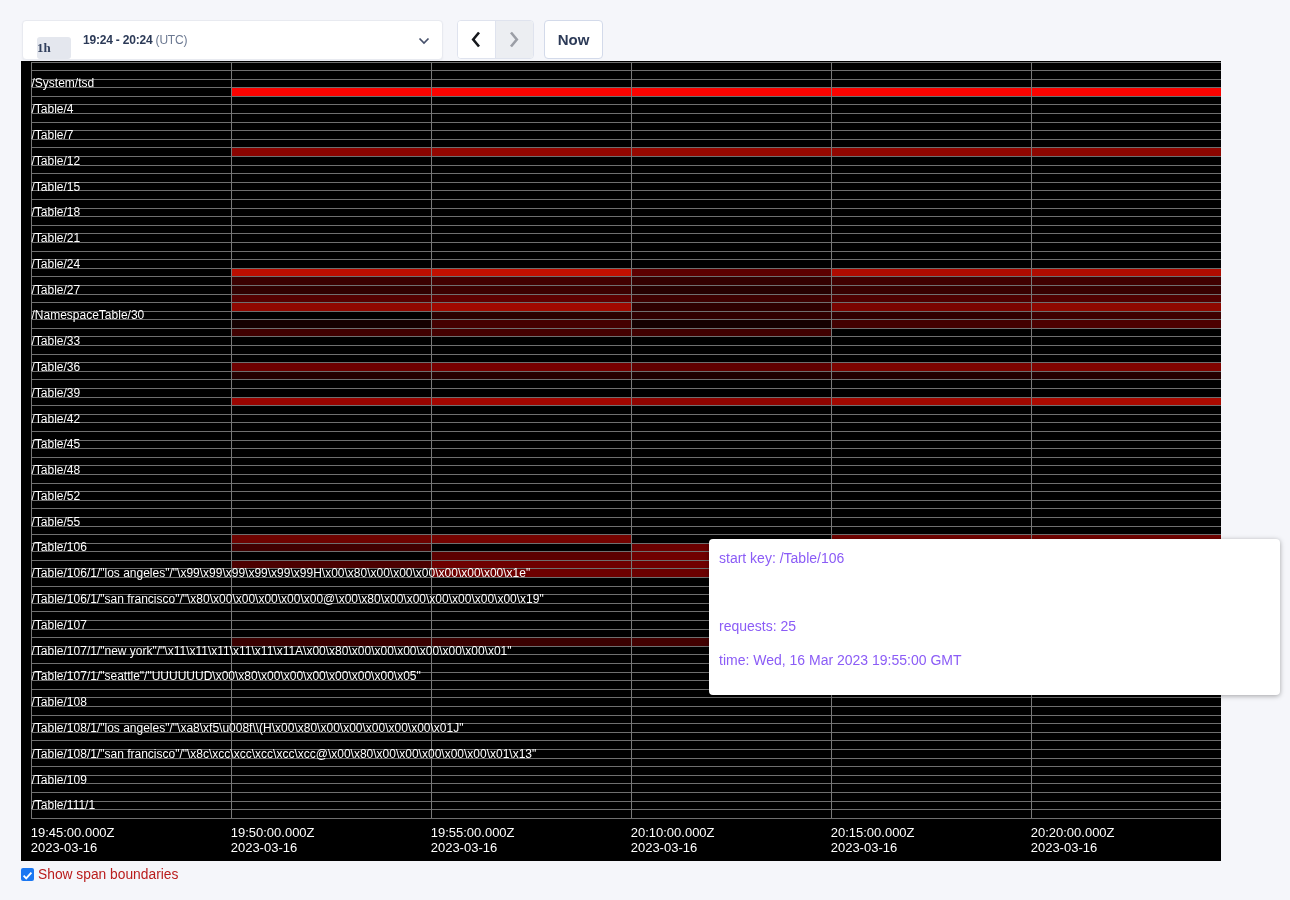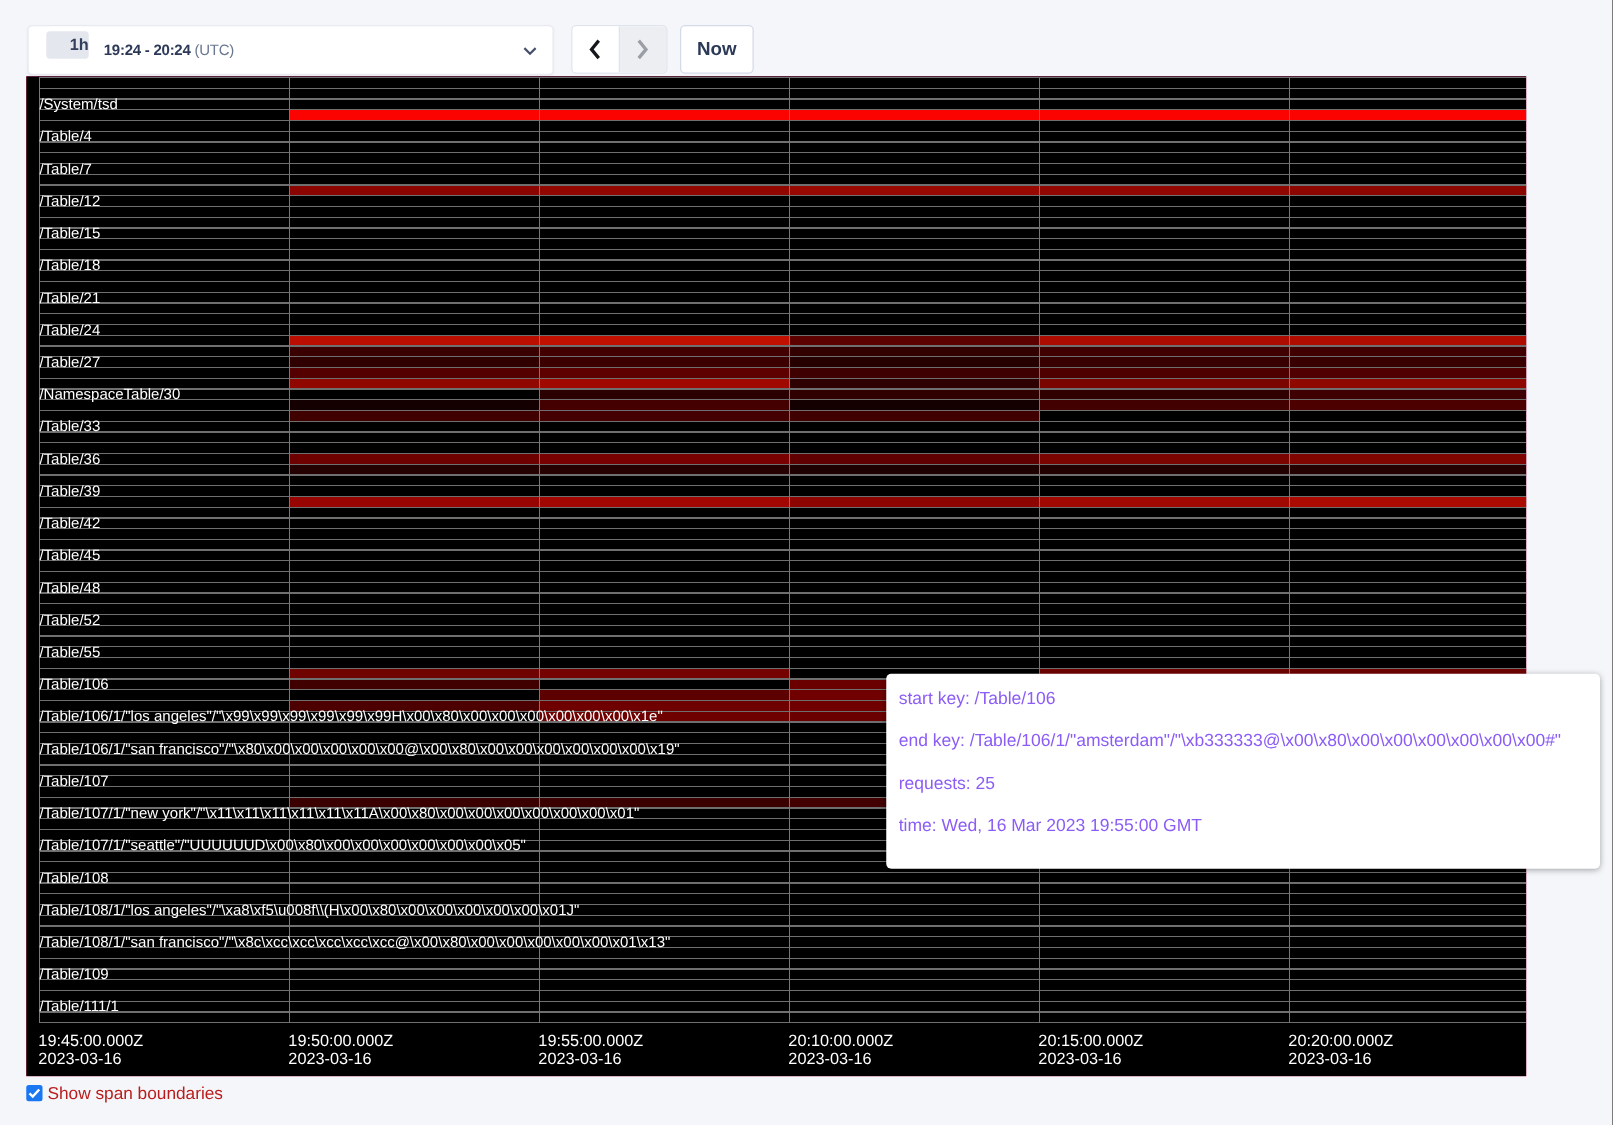--- a/index.html
+++ b/index.html
@@ -1,38 +1,38 @@
 <!DOCTYPE html>
 <html><head>
 <meta charset="utf-8">
 <style>
   html,body { margin:0; padding:0; }
   body { width:1290px; height:900px; background:#f5f6fa; position:relative;
          font-family:"Liberation Sans", sans-serif; overflow:hidden; }
   .selector { position:absolute; left:22px; top:20px; width:421px; height:40px;
     background:#fff; border:1px solid #e8eaf0; border-radius:4px; box-sizing:border-box;
     box-shadow:0 1px 2px rgba(60,70,100,.06); }
-  .chip { position:absolute; left:14px; top:4px; width:34px; height:22px; background:#e4e7ee;
-    border-radius:3px; color:#32405e; font-size:13px; font-weight:bold; text-align:right;
-    line-height:22px; }
+  .chip { position:absolute; left:14px; top:16px; width:34px; height:22px; background:#e4e7ee;
+    border-radius:3px; color:#32405e; font-size:13px; font-weight:bold; text-align:left;
+    line-height:22px;font-family:Liberation Serif, serif; }
   .trange { position:absolute; left:60px; top:0; line-height:38px; font-size:12px;
     font-weight:bold; color:#2c3a57; letter-spacing:-.2px; }
   .trange .utc { font-weight:normal; color:#6b7891; }
   .chev { position:absolute; right:12px; top:16px; }
   .navgrp { position:absolute; left:457px; top:20px; width:77px; height:39px;
     border:1px solid #dfe3ee; border-radius:4px; box-sizing:border-box; display:flex;
     overflow:hidden; background:#fff; }
   .navgrp .prev { width:38.5px; height:100%; background:#fff; border-right:1px solid #dfe3ee;
     display:flex; align-items:center; justify-content:center; box-sizing:border-box; }
   .navgrp .next { width:38.5px; height:100%; background:#eceef2; display:flex;
     align-items:center; justify-content:center; }
   .nowbtn { position:absolute; left:544px; top:20px; width:59px; height:39px;
     background:#fff; border:1px solid #d3daea; border-radius:4px; box-sizing:border-box;
     color:#2c3a57; font-size:15px; font-weight:bold; text-align:center; line-height:37px; }
-  .canvas { position:absolute; left:21px; top:61px; width:1200px; height:800px; background:#be185d; }
+  .canvas { position:absolute; left:21px; top:61px; width:1200px; height:800px; background:#a16207; }
   .tooltip { position:absolute; left:709px; top:539px; width:571px; height:156px; background:#fff;
     border-radius:4px; box-shadow:0 1px 5px rgba(0,0,0,.35); }
   .tooltip div { position:absolute; left:10px; font-size:14px; color:#8b5cf6; white-space:nowrap; }
   .cbrow { position:absolute; left:21px; top:868px; height:14px; }
   .cbox { position:absolute; left:0; top:0; width:13px; height:13px; background:#1a77f2;
     border-radius:2px; }
   .cblabel { position:absolute; left:17px; top:-1px; font-size:13.8px; color:#b91c1c; white-space:nowrap; }
 </style>
 </head>
 <body>
@@ -191,21 +191,20 @@
 <text x="609.7" y="790.5">2023-03-16</text>
 <text x="809.7" y="776">20:15:00.000Z</text>
 <text x="809.7" y="790.5">2023-03-16</text>
 <text x="1009.7" y="776">20:20:00.000Z</text>
 <text x="1009.7" y="790.5">2023-03-16</text>
 </g>
 </svg>
   </div>
   <div class="tooltip">
     <div style="top:11px">start key: /Table/106</div>
-    <div style="top:45px">end key: /Table/106/1/"amsterdam"/"\xb333333@\x00\x80\x00\x00\x00\x00\x00\x00#"</div>
     <div style="top:79px">requests: 25</div>
     <div style="top:113px">time: Wed, 16 Mar 2023 19:55:00 GMT</div>
   </div>
   <div class="cbrow">
     <span class="cbox"><svg width="13" height="13" viewBox="0 0 13 13">
         <polyline points="2.6,6.7 5.2,9.3 10.4,3.6" fill="none" stroke="#fff" stroke-width="1.9"></polyline>
       </svg></span>
     <span class="cblabel">Show span boundaries</span>
   </div>
 

